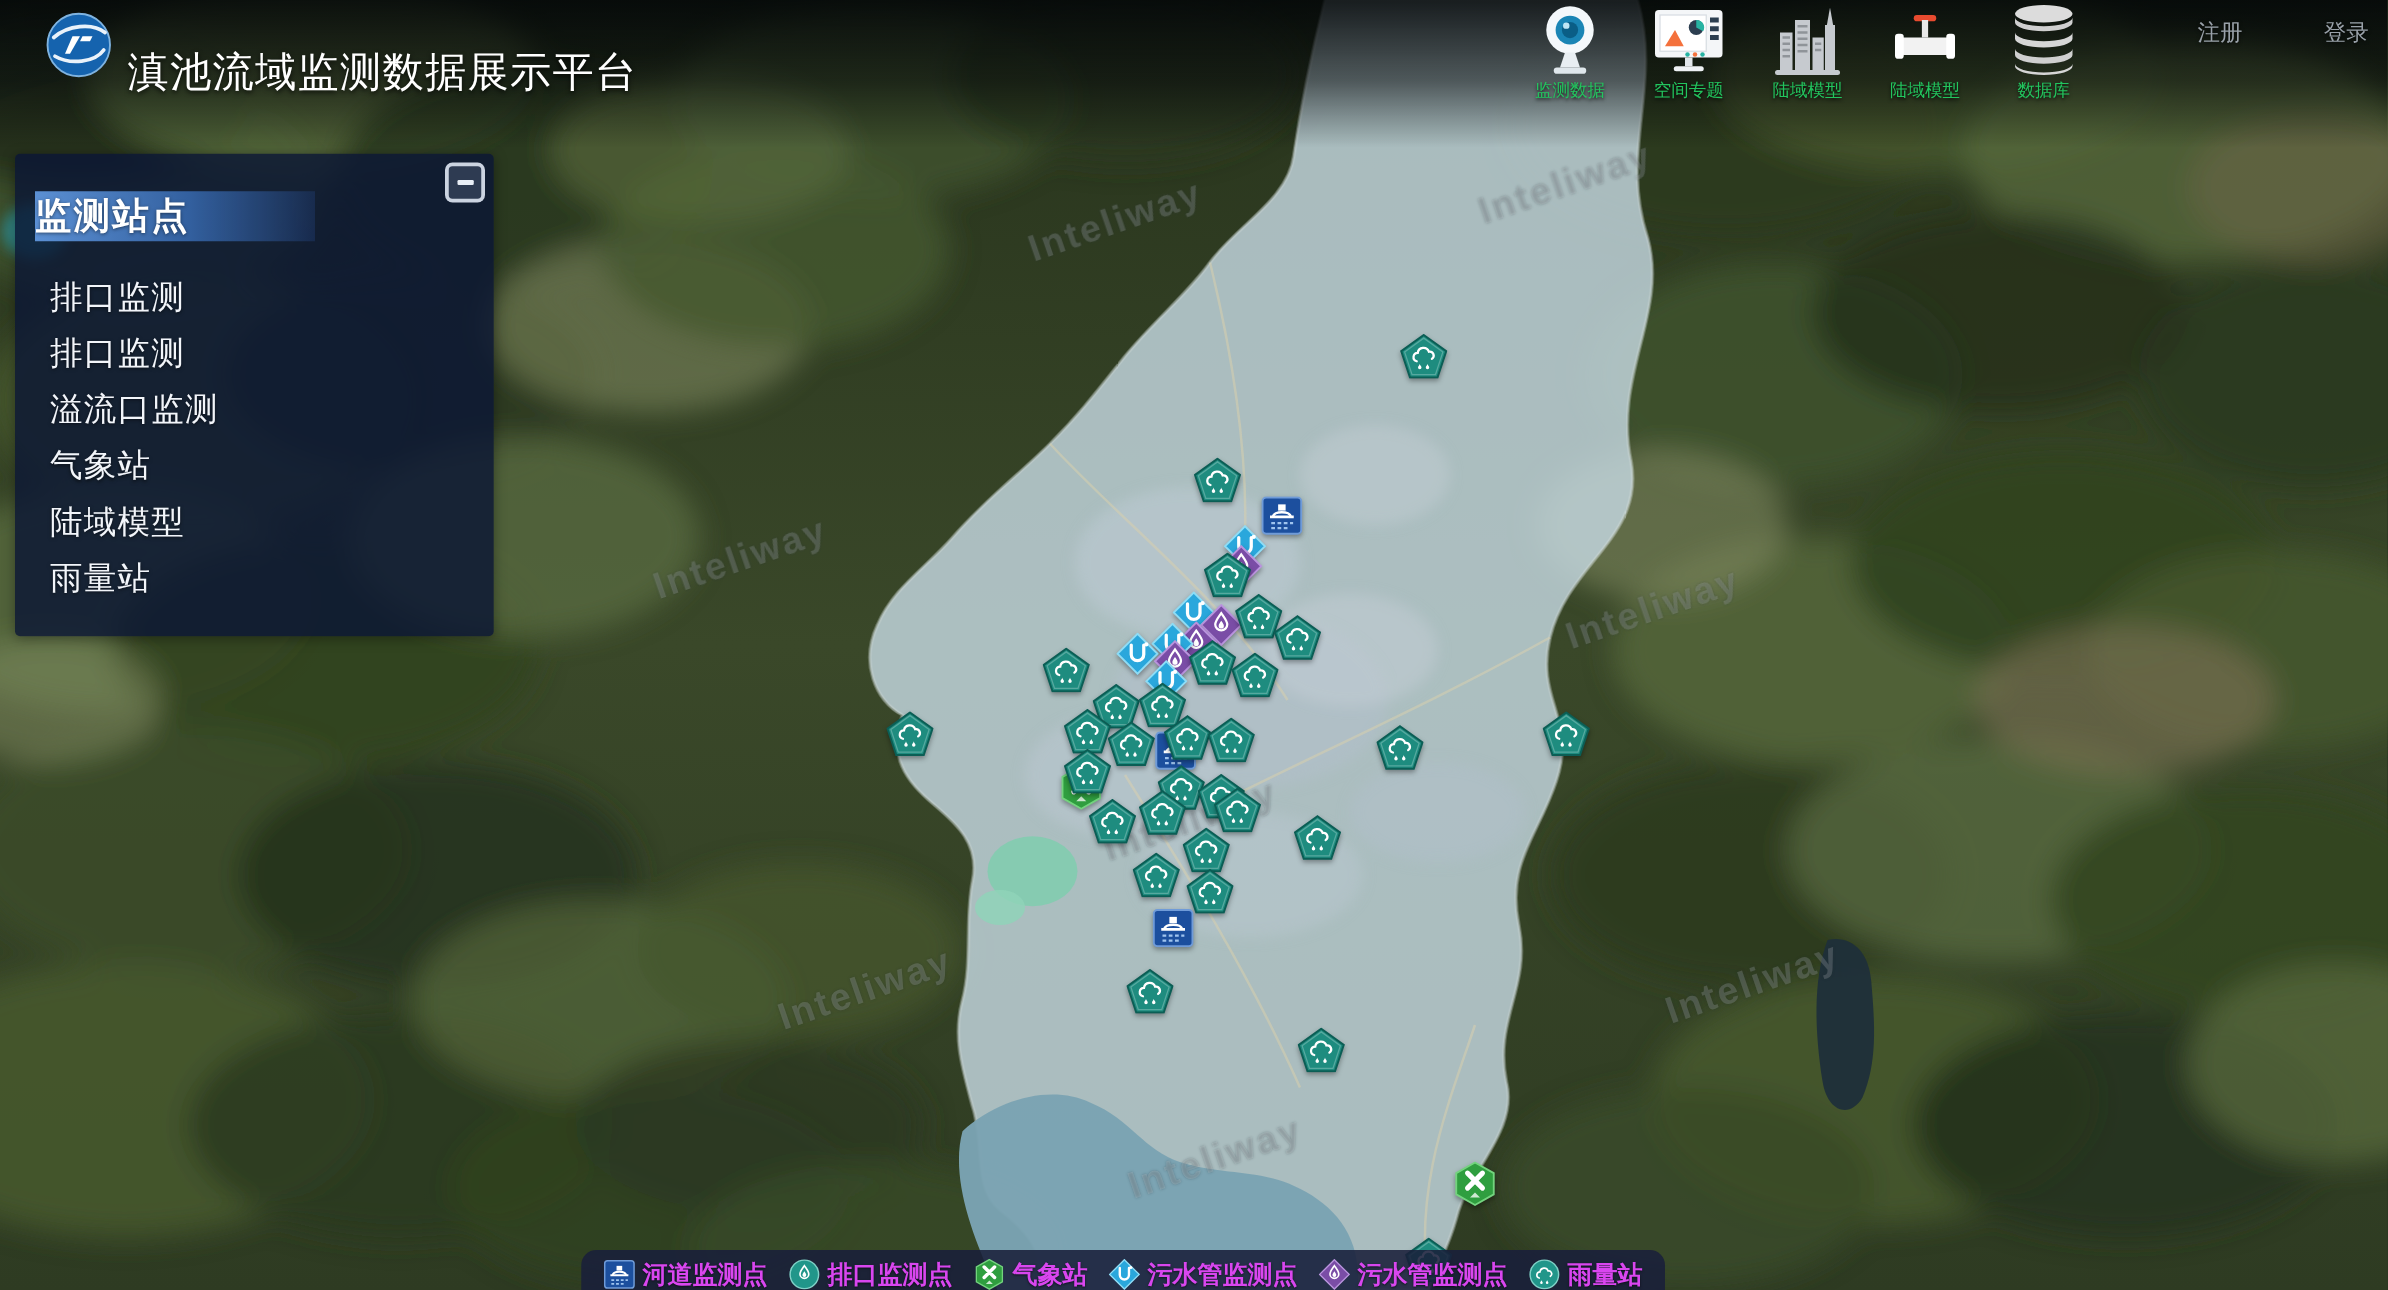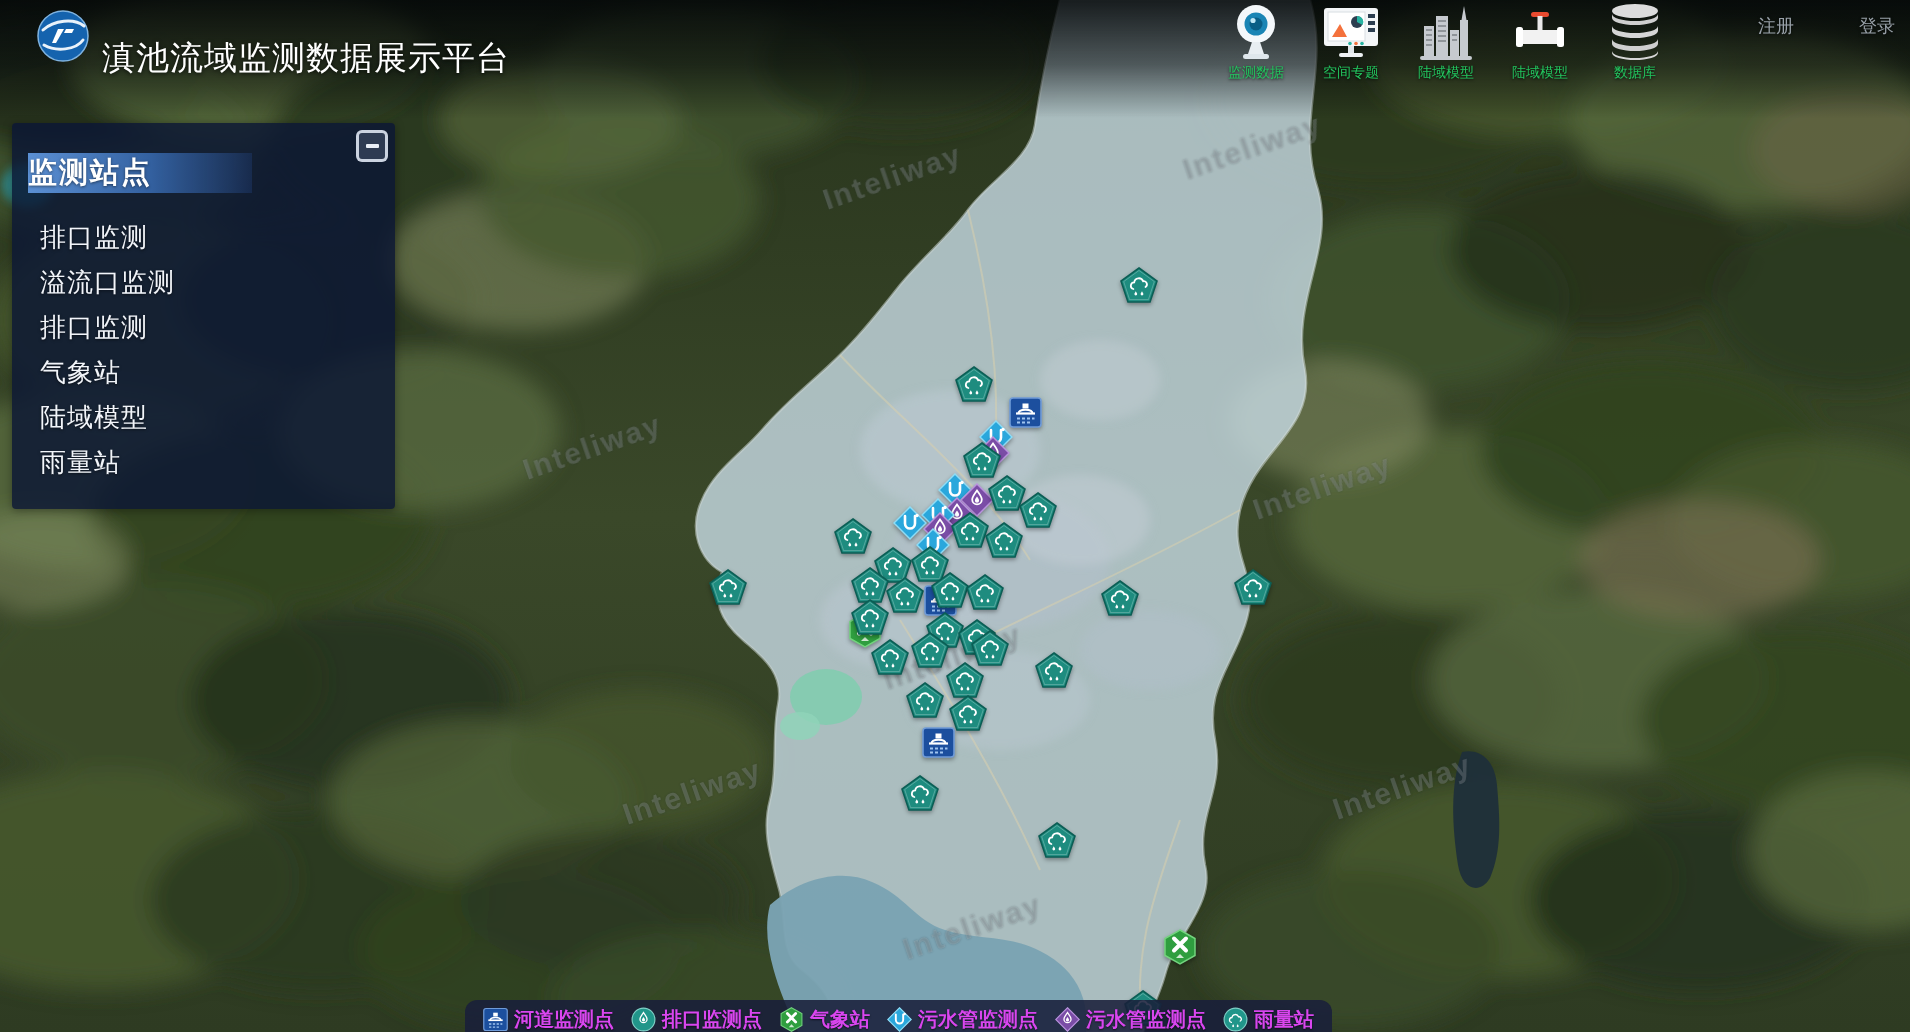--- a/index.html
+++ b/index.html
@@ -583,22 +583,22 @@
 
 <div class="side-panel">
   <div class="panel-min-btn">
     <div class="minus"></div>
   </div>
   <div class="panel-title-bar">
     <span>监测站点</span>
   </div>
   <div class="panel-items">
     <div class="panel-item">排口监测</div>
+    <div class="panel-item">排口监测</div>
     <div class="panel-item">溢流口监测</div>
-    <div class="panel-item">排口监测</div>
     <div class="panel-item">气象站</div>
     <div class="panel-item">陆域模型</div>
     <div class="panel-item">雨量站</div>
   </div>
 </div>
 
 <div class="legend">
   <div class="legend-item">
     <span class="legend-icon">
         <svg width="25" height="25" viewBox="0 0 33 31">

